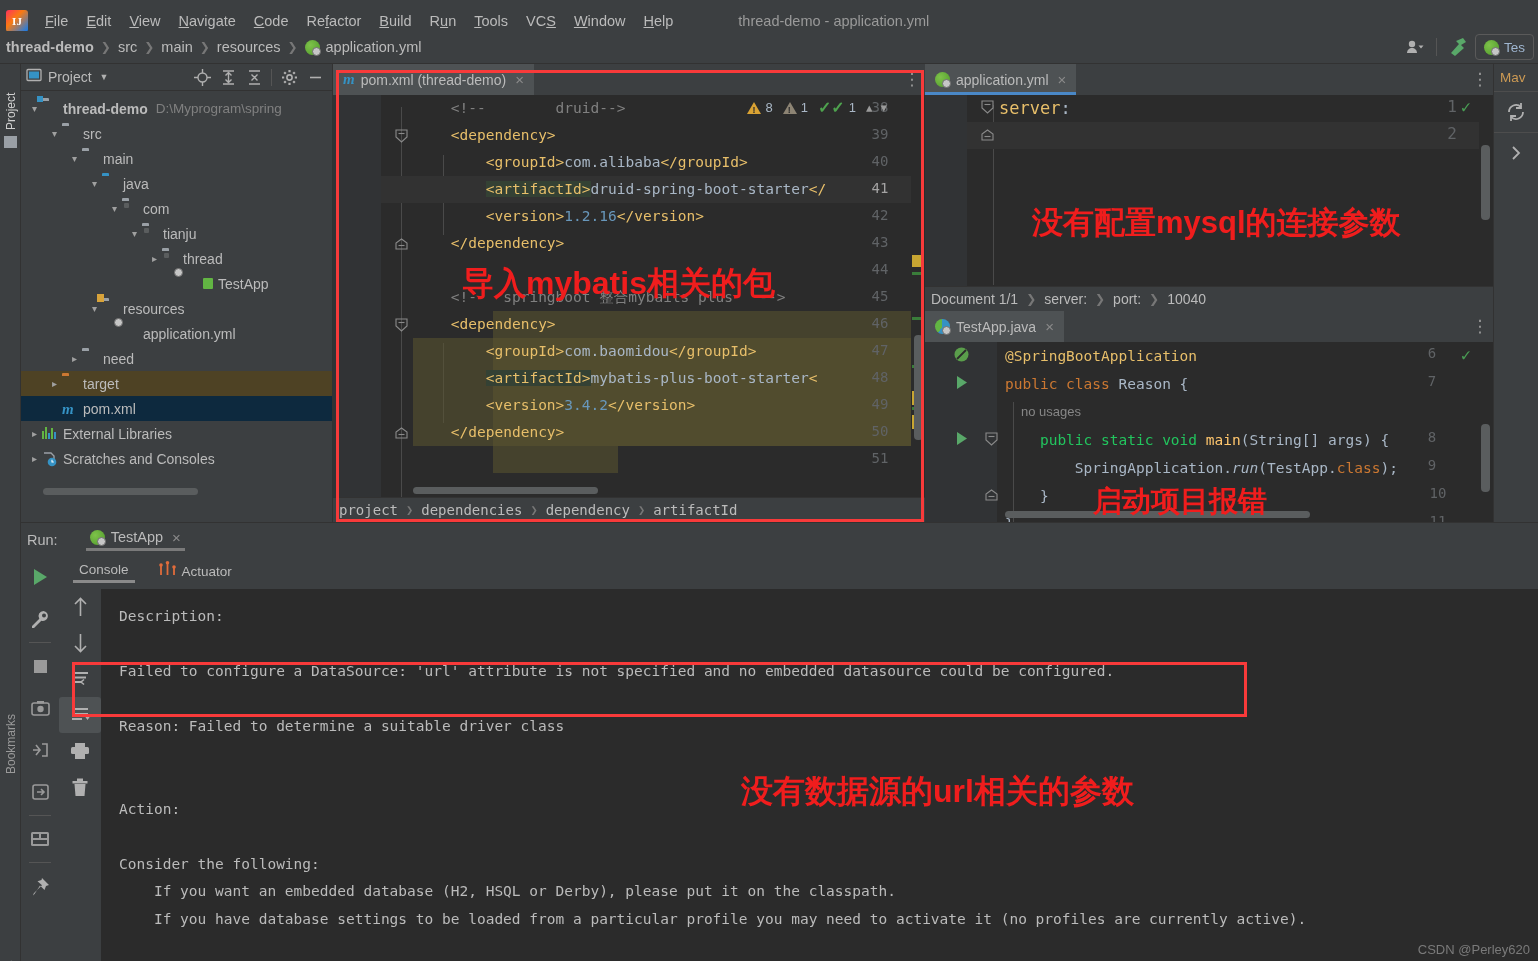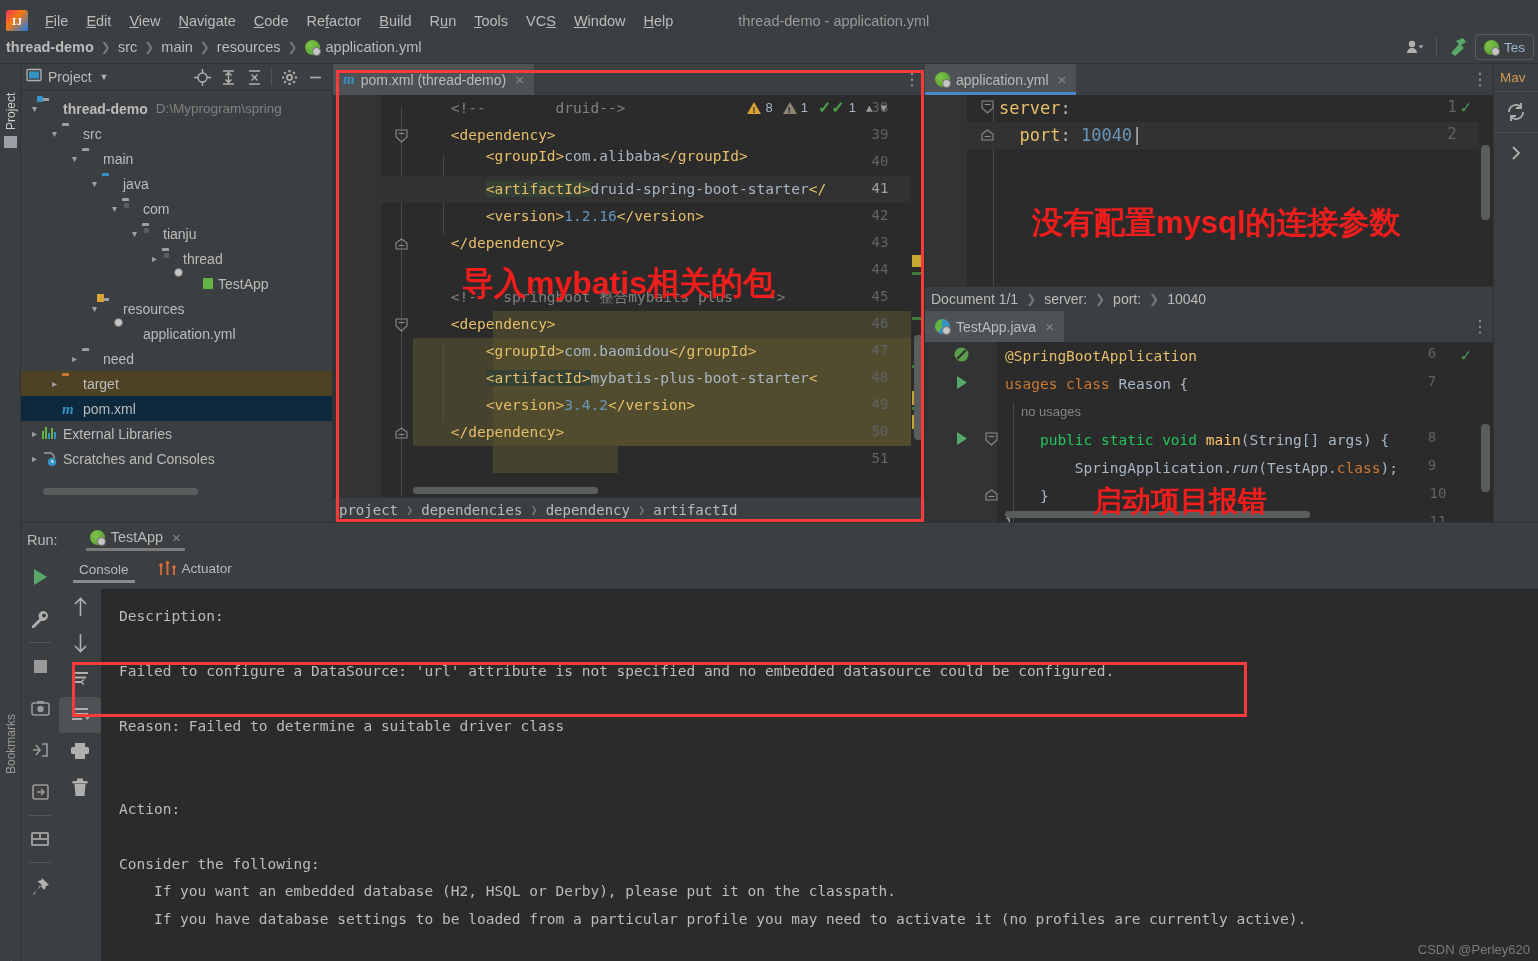--- a/index.html
+++ b/index.html
@@ -182,21 +182,21 @@
   .runpanel{position:absolute;left:21px;top:522px;width:1517px;height:439px;background:#3c3f41;border-top:1px solid #323232;}
   .run-header{height:33px;display:flex;align-items:center;padding-left:6px;}
   .run-lbl{font-size:14.5px;color:#bbbbbb;margin-right:24px;}
   .run-tab{display:flex;align-items:center;gap:6px;font-size:14.5px;color:#bbbbbb;position:relative;padding:0 8px 5px 8px;}
   .run-tab:after{content:"";position:absolute;left:4px;right:4px;bottom:0;height:3px;background:#7a7a7a;}
   .run-body{position:absolute;left:0;top:33px;right:0;bottom:0;}
   .run-sidebar{position:absolute;left:0;top:0;bottom:0;width:38px;background:#3c3f41;}
   .rs-ic{height:42px;display:flex;align-items:center;justify-content:center;color:#a8a8a8;}
   .rs-div{height:1px;background:#555;margin:2px 8px;}
   .conse-tabs{position:absolute;left:38px;top:0;right:0;height:33px;background:#3c3f41;display:flex;align-items:center;padding-left:14px;gap:18px;}
-  .ct{font-size:13.5px;color:#bbbbbb;display:flex;align-items:flex-start;gap:6px;position:relative;padding:0 6px 6px 6px;}
+  .ct{font-size:13.5px;color:#bbbbbb;display:flex;align-items:flex-end;gap:6px;position:relative;padding:0 6px 6px 6px;}
   .ct.active:after{content:"";position:absolute;left:0;right:0;bottom:0;height:3px;background:#8a8a8a;}
   .console-sidebar{position:absolute;left:38px;top:33px;bottom:0;width:42px;background:#3c3f41;}
   .cs-ic{height:36px;display:flex;align-items:center;justify-content:center;color:#b0b0b0;}
   .cs-ic.act{background:#4e5254;border-radius:3px;}
   .console{position:absolute;left:80px;top:33px;right:0;bottom:0;background:#2b2b2b;
     font-family:"DejaVu Sans Mono",monospace;font-size:14.5px;color:#bbbbbb;padding:14px 0 0 18px;line-height:27.5px;white-space:pre;overflow:hidden;}
 
   
   .anno-text{position:absolute;color:#f01d1d;font-family:"Liberation Sans",sans-serif;white-space:nowrap;}
   .anno-box{position:absolute;border:3px solid #f83a3a;pointer-events:none;}
@@ -449,21 +449,21 @@
         <div style="position:absolute;left:110px;top:248px;width:1px;height:80px;background:#4a4a4a;"></div>
 
         <div class="hl-line" style="position:absolute;left:48px;right:14px;top:81px;height:27px;"></div>
         <div style="position:absolute;left:80px;top:243px;width:500px;height:108px;background:#5b5530;opacity:.55;"></div>
         <div style="position:absolute;left:160px;top:216px;width:420px;height:135px;background:#5b5530;opacity:.55;"></div>
         <div style="position:absolute;left:160px;top:351px;width:125px;height:27px;background:#5b5530;opacity:.55;"></div>
 
         <div class="codetext">
           <div class="cl" style="top:0px"><span class="txt"><span class="cmt">        &lt;!--        druid--&gt;</span></span></div>
           <div class="cl" style="top:27px"><span class="txt"><span class="val">        </span><span class="tag">&lt;dependency&gt;</span></span></div>
-          <div class="cl" style="top:48px"><span class="txt"><span class="val">            </span><span class="tag">&lt;groupId&gt;</span><span class="val">com.alibaba</span><span class="tag">&lt;/groupId&gt;</span></span></div>
+          <div class="cl" style="top:54px"><span class="txt"><span class="val">            </span><span class="tag">&lt;groupId&gt;</span><span class="val">com.alibaba</span><span class="tag">&lt;/groupId&gt;</span></span></div>
           <div class="cl" style="top:81px"><span class="txt"><span class="val">            </span><span class="hl-word tag">&lt;artifactId&gt;</span><span class="val">druid-spring-boot-starter</span><span class="tag">&lt;/</span></span></div>
           <div class="cl" style="top:108px"><span class="txt"><span class="val">            </span><span class="tag">&lt;version&gt;</span><span class="num">1.2.16</span><span class="tag">&lt;/version&gt;</span></span></div>
           <div class="cl" style="top:135px"><span class="txt"><span class="val">        </span><span class="tag">&lt;/dependency&gt;</span></span></div>
           <div class="cl" style="top:162px"><span class="txt"></span></div>
           <div class="cl" style="top:189px"><span class="txt"><span class="cmt">        &lt;!--  springboot 整合mybaits plus   --&gt;</span></span></div>
           <div class="cl" style="top:216px"><span class="txt"><span class="val">        </span><span class="tag">&lt;dependency&gt;</span></span></div>
           <div class="cl" style="top:243px"><span class="txt"><span class="val">            </span><span class="tag">&lt;groupId&gt;</span><span class="val">com.baomidou</span><span class="tag">&lt;/groupId&gt;</span></span></div>
           <div class="cl" style="top:270px"><span class="txt"><span class="val">            </span><span class="hl-word tag">&lt;artifactId&gt;</span><span class="val">mybatis-plus-boot-starter</span><span class="tag">&lt;</span></span></div>
           <div class="cl" style="top:297px"><span class="txt"><span class="val">            </span><span class="tag">&lt;version&gt;</span><span class="num">3.4.2</span><span class="tag">&lt;/version&gt;</span></span></div>
           <div class="cl" style="top:324px"><span class="txt"><span class="val">        </span><span class="tag">&lt;/dependency&gt;</span></span></div>
@@ -553,21 +553,20 @@
           </div>
           <div class="tab-dots dots3"></div>
         </div>
         <div class="codearea" style="bottom:25px">
           <div class="gutter" style="width:42px;"></div>
           <div style="position:absolute;left:68px;top:10px;width:1px;height:180px;background:#4a4a4a;"></div>
           <div class="hl-line" style="position:absolute;left:42px;right:14px;top:27px;height:27px;"></div>
 
           <div class="codetext" style="font-size:17px;line-height:27px;">
             <div class="cl" style="top:0px"><span class="txt" style="left:74px"><span class="tag">server</span><span class="val">:</span></span></div>
-            <div class="cl" style="top:27px"><span class="txt" style="left:74px"><span class="val">  </span><span class="tag">port</span><span class="val">: </span><span class="num">10040</span><span style="color:#bbb;">|</span></span></div>
           </div>
           <div>
             <div class="gnum" style="top:2px;right:26px;font-size:16px;">1</div>
             <div class="gnum" style="top:29px;right:26px;font-size:16px;">2</div>
           </div>
           <div>
             <svg style="position:absolute;left:56px;top:5px" width="13" height="14" viewBox="0 0 13 14">
                 <path d="M1 1h11v7l-5.5 5L1 8z" fill="none" stroke="#8a8a8a" stroke-width="1.1"></path>
                 <path d="M3.5 4.5h6" stroke="#8a8a8a" stroke-width="1.1"></path>
               </svg>
@@ -598,21 +597,21 @@
             <span class="x">×</span>
           </div>
           <div class="tab-dots dots3"></div>
         </div>
         <div class="codearea">
           <div class="gutter" style="width:72px;"></div>
           <div style="position:absolute;left:88px;top:60px;width:1px;height:120px;background:#4a4a4a;"></div>
 
           <div class="codetext" style="line-height:28px;">
             <div class="cl" style="top:0px;height:28px"><span class="txt" style="left:80px"><span class="tag">@SpringBootApplication</span></span></div>
-            <div class="cl" style="top:28px;height:28px"><span class="txt" style="left:80px"><span style="color:#cc7832">usages class </span><span class="val">Reason {</span></span></div>
+            <div class="cl" style="top:28px;height:28px"><span class="txt" style="left:80px"><span style="color:#cc7832">public class </span><span class="val">Reason {</span></span></div>
             <div class="cl" style="top:56px;height:28px"><span class="txt" style="left:96px;font-family:'Liberation Sans',sans-serif;font-size:13px;color:#868686">no usages</span></div>
             <div class="cl" style="top:84px;height:28px"><span class="txt" style="left:80px"><span class="val">    </span><span style="color:#22c55e">public static void </span><span style="color:#ffc66d">main</span><span class="val">(String[] args) {</span></span></div>
             <div class="cl" style="top:112px;height:28px"><span class="txt" style="left:80px"><span class="val">        SpringApplication.</span><span style="color:#a9b7c6;font-style:italic">run</span><span class="val">(TestApp.</span><span style="color:#cc7832">class</span><span class="val">);</span></span></div>
             <div class="cl" style="top:140px;height:28px"><span class="txt" style="left:80px"><span class="val">    }</span></span></div>
             <div class="cl" style="top:168px;height:28px"><span class="txt" style="left:80px"><span class="val">}</span></span></div>
           </div>
 
           <div>
             <div class="gnum" style="top:3px;right:46px;">6</div>
             <div class="gnum" style="top:31px;right:46px;">7</div>
@@ -807,15 +806,16 @@
 <span>    If you have database settings to be loaded from a particular profile you may need to activate it (no profiles are currently active).</span></div>
     </div>
   </div>
 
   <div class="anno-box" style="left:336px;top:70px;width:588px;height:452px;"></div>
   <div class="anno-box" style="left:72px;top:662px;width:1175px;height:55px;"></div>
 
   <div class="anno-text" style="left:462px;top:262px;font-size:32px;font-weight:bold;">导入mybatis相关的包</div>
   <div class="anno-text" style="left:1032px;top:202px;font-size:31px;font-weight:bold;">没有配置mysql的连接参数</div>
   <div class="anno-text" style="left:1093px;top:482px;font-size:29px;font-weight:bold;">启动项目报错</div>
+  <div class="anno-text" style="left:741px;top:770px;font-size:32px;font-weight:bold;">没有数据源的url相关的参数</div>
 
   <div class="watermark">CSDN @Perley620</div>
 </div>
 
 </body></html>

